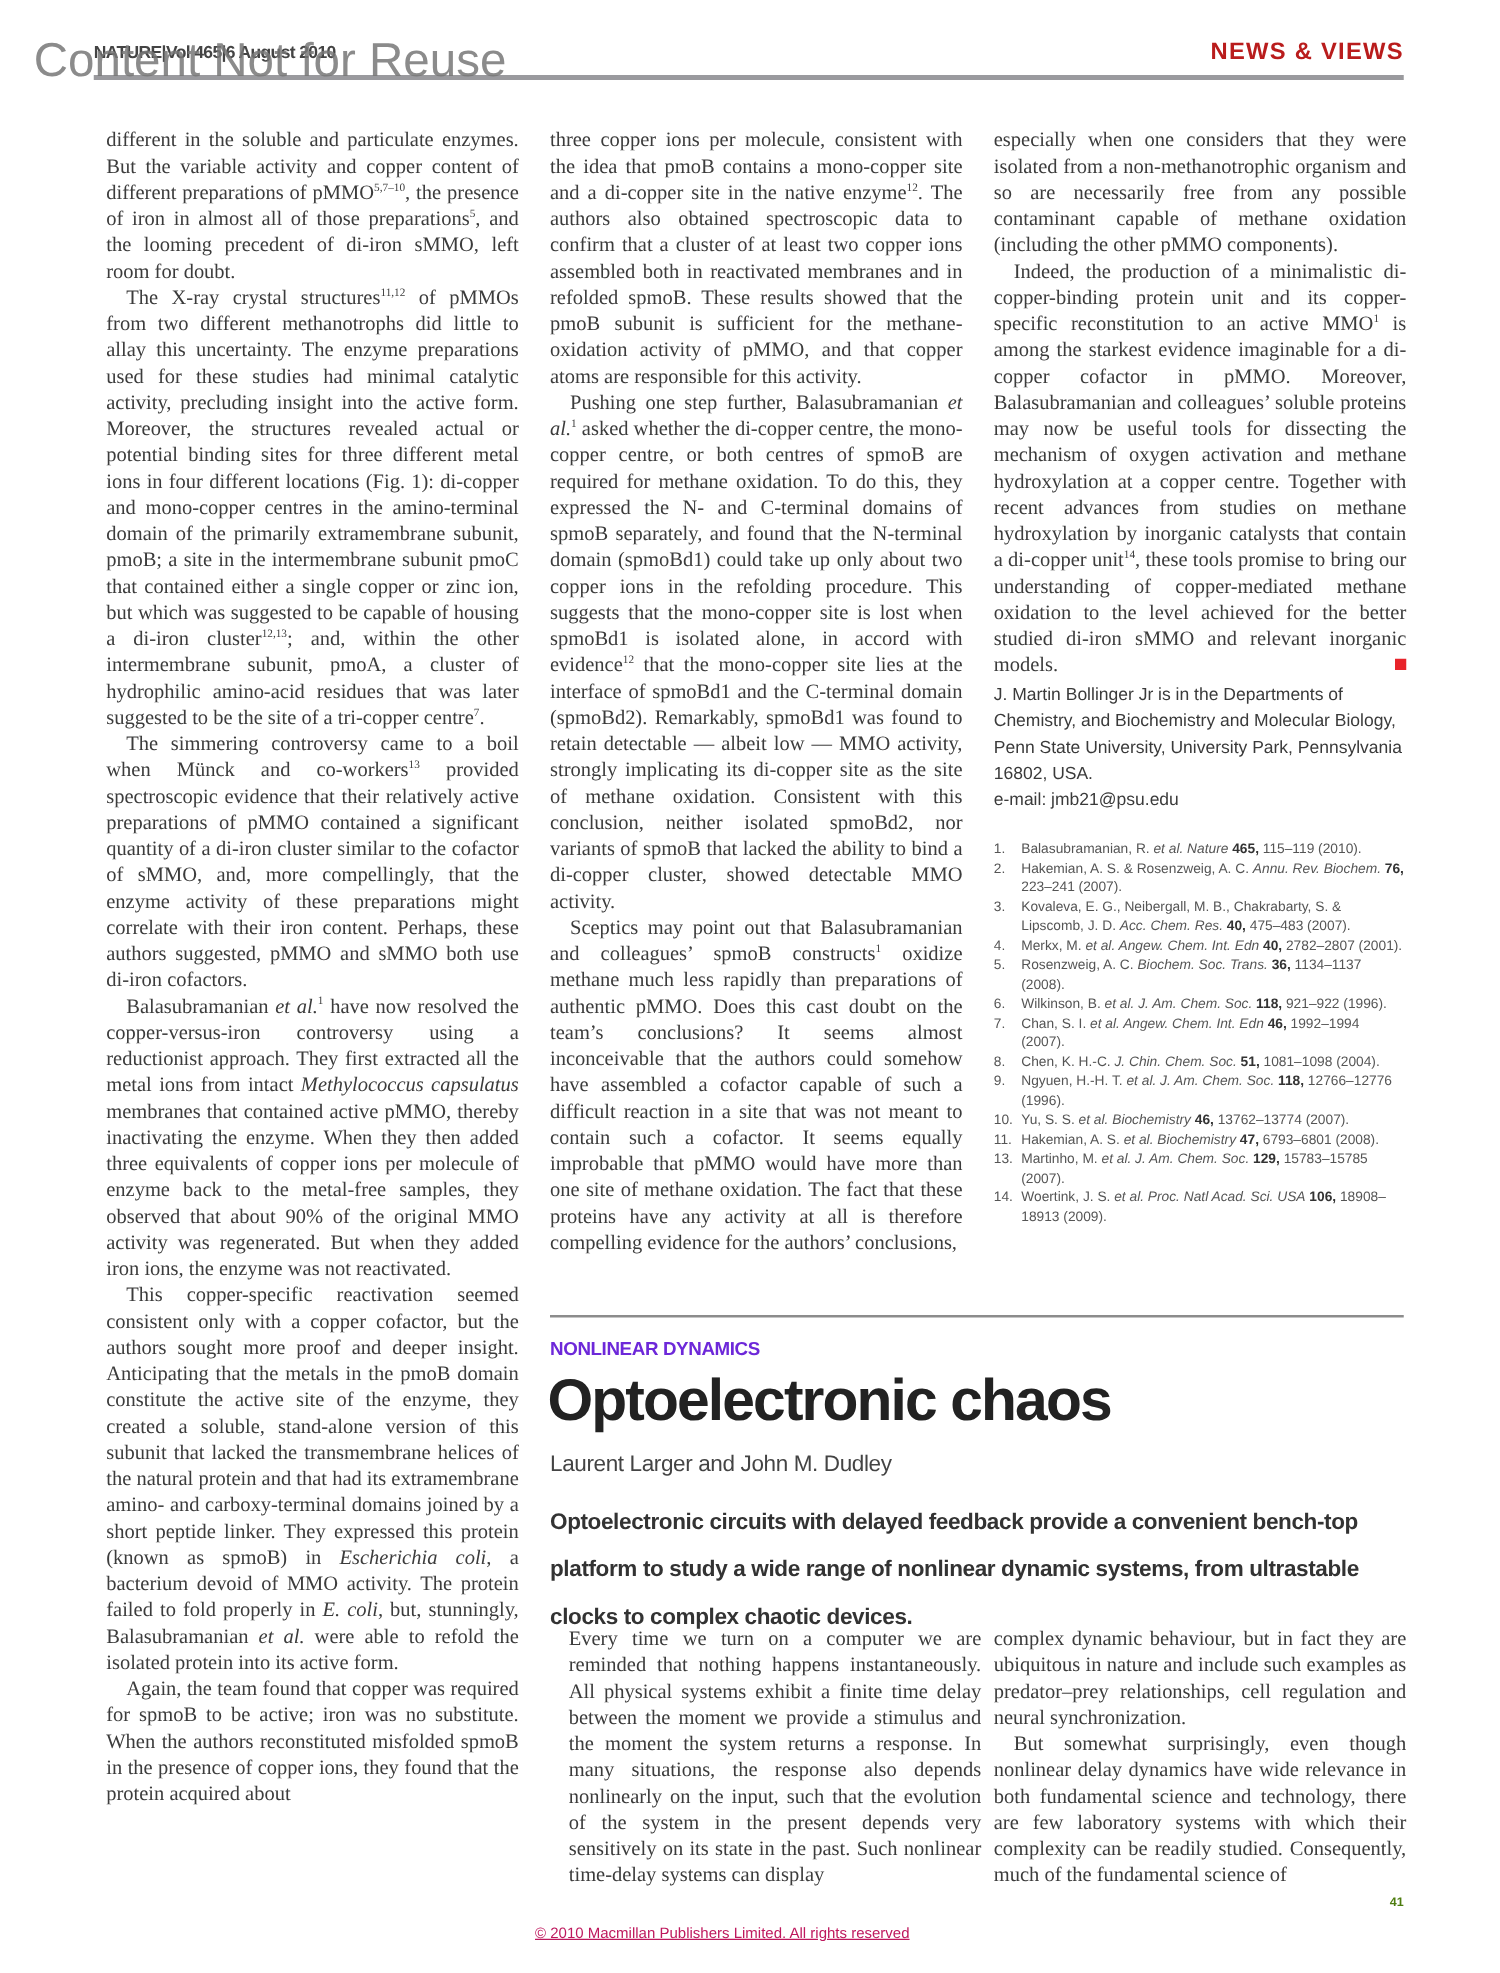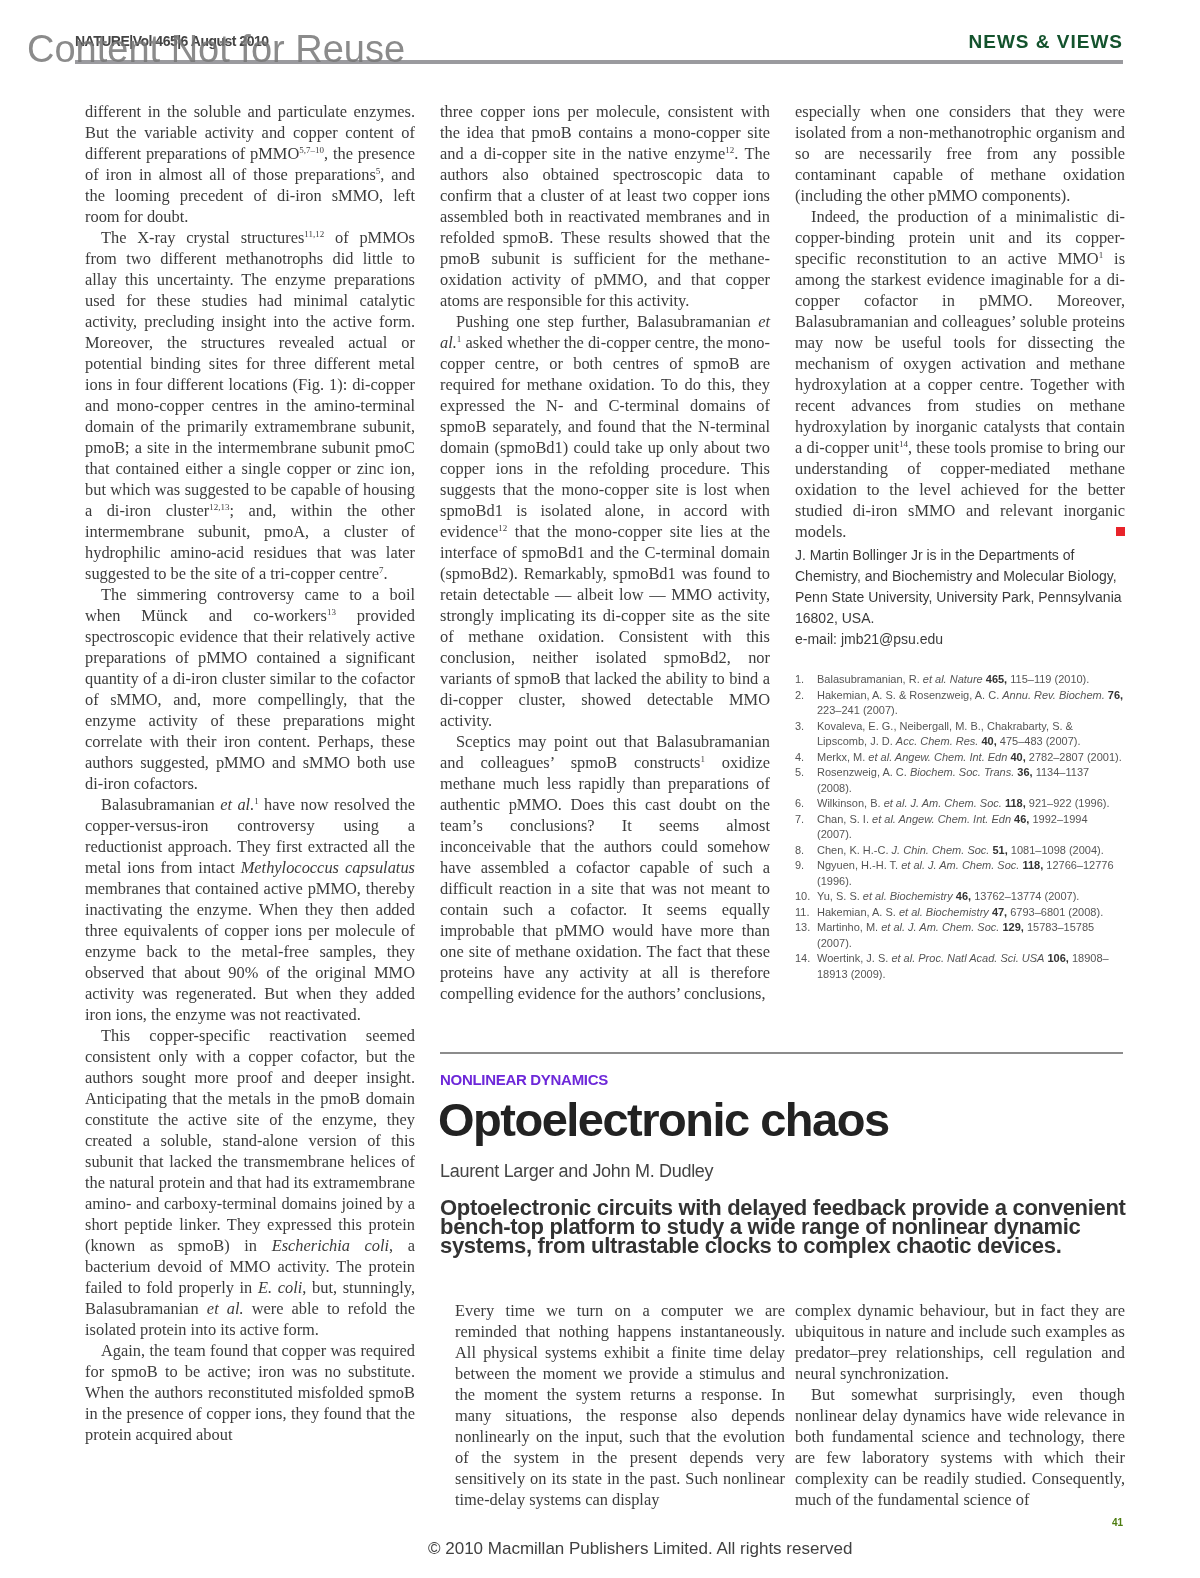--- a/index.html
+++ b/index.html
@@ -1,41 +1,41 @@
 <!DOCTYPE html>
 <html><head>
 <meta charset="utf-8">
 <style>
   html, body { margin: 0; padding: 0; background: #ffffff; }
   body { width: 1200px; height: 1578px; position: relative; overflow: hidden; color: #3a3a3a; }
   .watermark { position: absolute; left: 27px; top: 28px; font-family: "Liberation Sans", sans-serif; font-size: 38px; color: #777; opacity: 0.85; letter-spacing: 0px; z-index: 5; }
   .running-head { position: absolute; left: 75px; top: 33px; font-family: "Liberation Sans", sans-serif; font-size: 14px; color: #444; font-weight: bold; letter-spacing: -0.5px; z-index: 4; }
-  .section-label { position: absolute; right: 77px; top: 31px; font-family: "Liberation Sans", sans-serif; font-size: 19px; font-weight: bold; color: #14532d; letter-spacing: 1px; }
+  .section-label { position: absolute; right: 77px; top: 31px; font-family: "Liberation Sans", sans-serif; font-size: 19px; font-weight: bold; color: #b91c1c; letter-spacing: 1px; }
   .top-rule { position: absolute; left: 75px; right: 77px; top: 60px; height: 4px; background: #9a9a9e; }
   .col { position: absolute; font-family: "Liberation Serif", serif; font-size: 16.4px; line-height: 21px; color: #3c3c3c; text-align: justify; }
   .col p { margin: 0; text-indent: 16px; }
   .col p.noindent { text-indent: 0; }
   .c1 { left: 85px; top: 101px; width: 330px; }
   .c2 { left: 440px; top: 101px; width: 330px; }
   .c3 { left: 795px; top: 101px; width: 330px; }
   sup { font-size: 9px; line-height: 0; }
   .end-mark { display: inline-block; width: 9px; height: 9px; background: #e8232a; float: right; margin-top: 6px; }
   .author-bio { font-family: "Liberation Sans", sans-serif; font-size: 14px; line-height: 21px; color: #3a3a3a; text-align: left; margin-top: 3px; }
   .refs { list-style: none; margin: 22px 0 0 0; padding: 0; font-family: "Liberation Sans", sans-serif; font-size: 11px; line-height: 15.5px; color: #555; text-align: left; }
   .refs li { position: relative; padding-left: 22px; }
   .refs li .num { position: absolute; left: 0; top: 0; }
   .refs b { color: #333; }
   .mid-rule { position: absolute; left: 440px; right: 77px; top: 1052px; height: 2px; background: #8c8c8c; }
   .kicker { position: absolute; left: 440px; top: 1071px; font-family: "Liberation Sans", sans-serif; font-size: 15px; font-weight: bold; color: #6d28d9; letter-spacing: -0.3px; }
   .headline { position: absolute; left: 438px; top: 1092px; font-family: "Liberation Sans", sans-serif; font-size: 47px; font-weight: bold; color: #222; letter-spacing: -1.5px; }
   .byline { position: absolute; left: 440px; top: 1161px; font-family: "Liberation Sans", sans-serif; font-size: 18px; color: #444; letter-spacing: -0.3px; }
-  .standfirst { position: absolute; left: 440px; top: 1198px; width: 690px; font-family: "Liberation Sans", sans-serif; font-size: 22px; font-weight: bold; line-height: 19px; color: #333; letter-spacing: -0.3px; }
+  .standfirst { position: absolute; left: 440px; top: 1198px; width: 690px; font-family: "Liberation Sans", sans-serif; font-size: 18px; font-weight: bold; line-height: 38px; color: #333; letter-spacing: -0.3px; }
   .c2b { left: 440px; top: 1300px; width: 330px; margin-left: 15px; }
   .c3b { left: 795px; top: 1300px; width: 330px; }
-  .footer { position: absolute; left: 428px; top: 1539px; font-family: "Liberation Sans", sans-serif; font-size: 17px; color: #404040; }
+  .footer { position: absolute; left: 428px; top: 1539px; font-family: "Liberation Sans", sans-serif; font-size: 12px; color: #be185d; text-decoration: underline; }
   .page-num { position: absolute; right: 77px; top: 1517px; font-family: "Liberation Sans", sans-serif; font-size: 10px; font-weight: bold; color: #4d7c0f; }
   em { font-style: italic; }
 </style>
 </head>
 <body>
 
 <div class="watermark">Content Not for Reuse</div>
 <div class="running-head">NATURE|Vol 465|6 August 2010</div>
 <div class="section-label">NEWS &amp; VIEWS</div>
 <div class="top-rule"></div>

